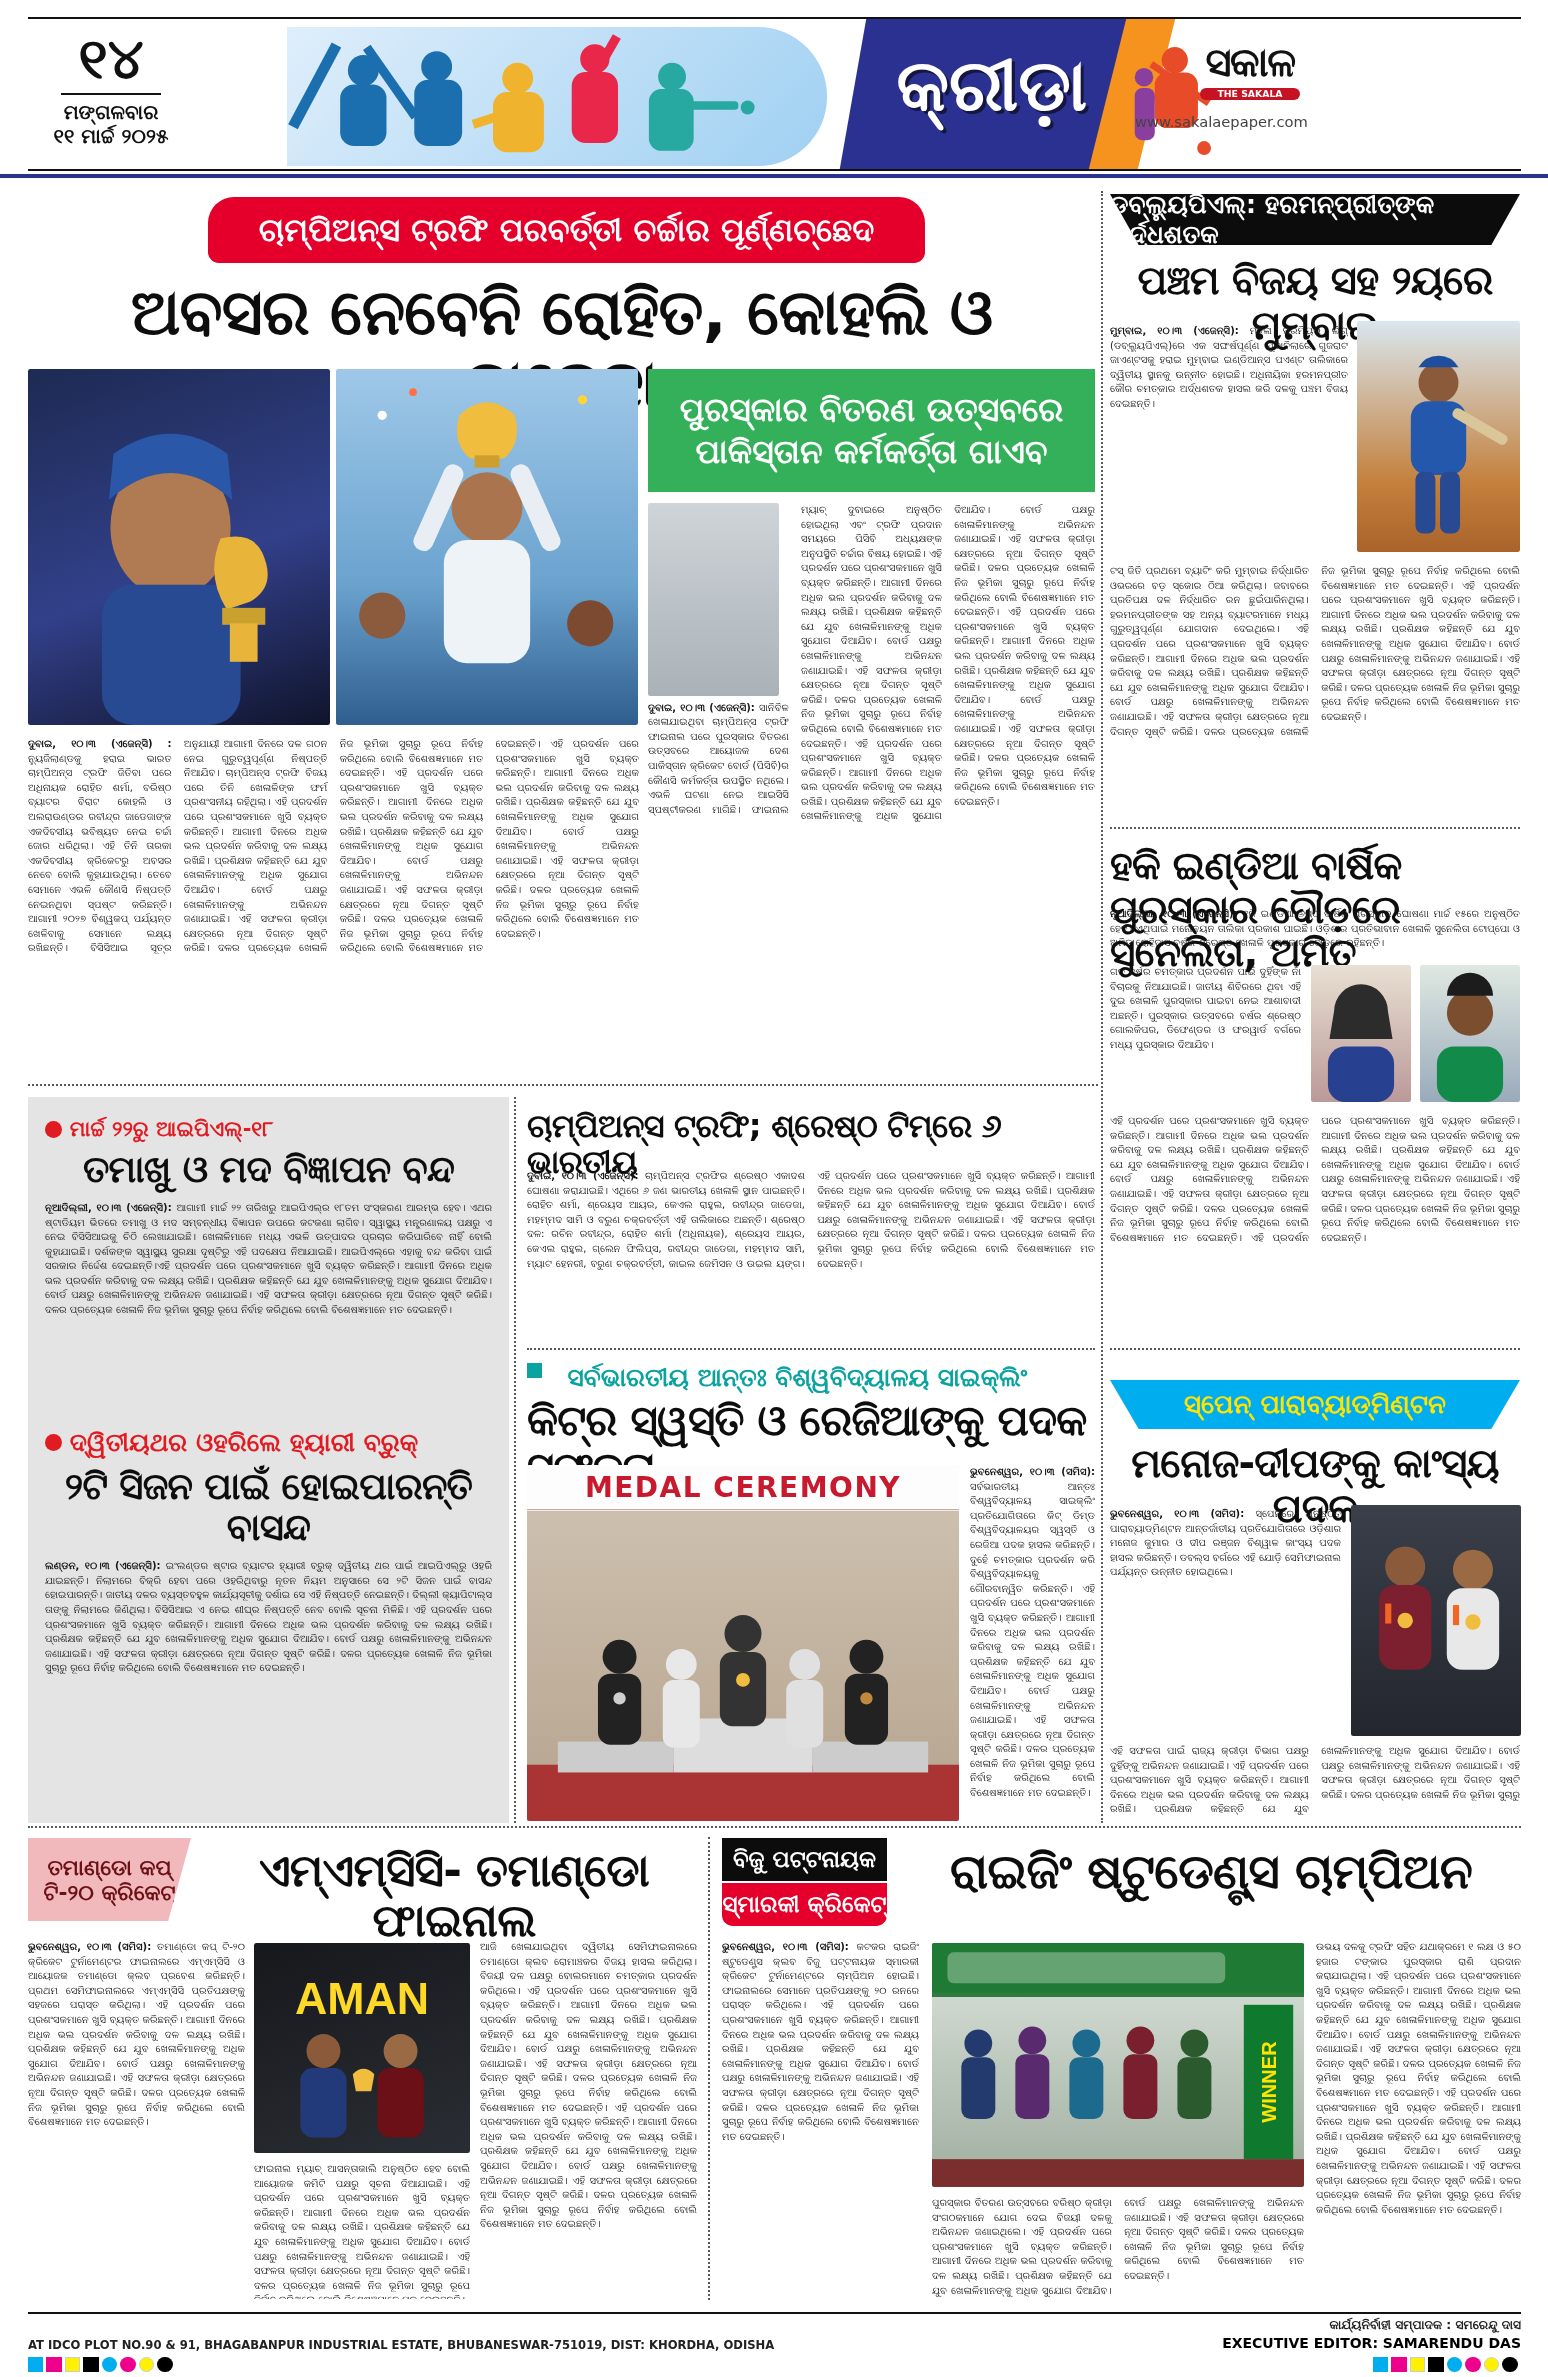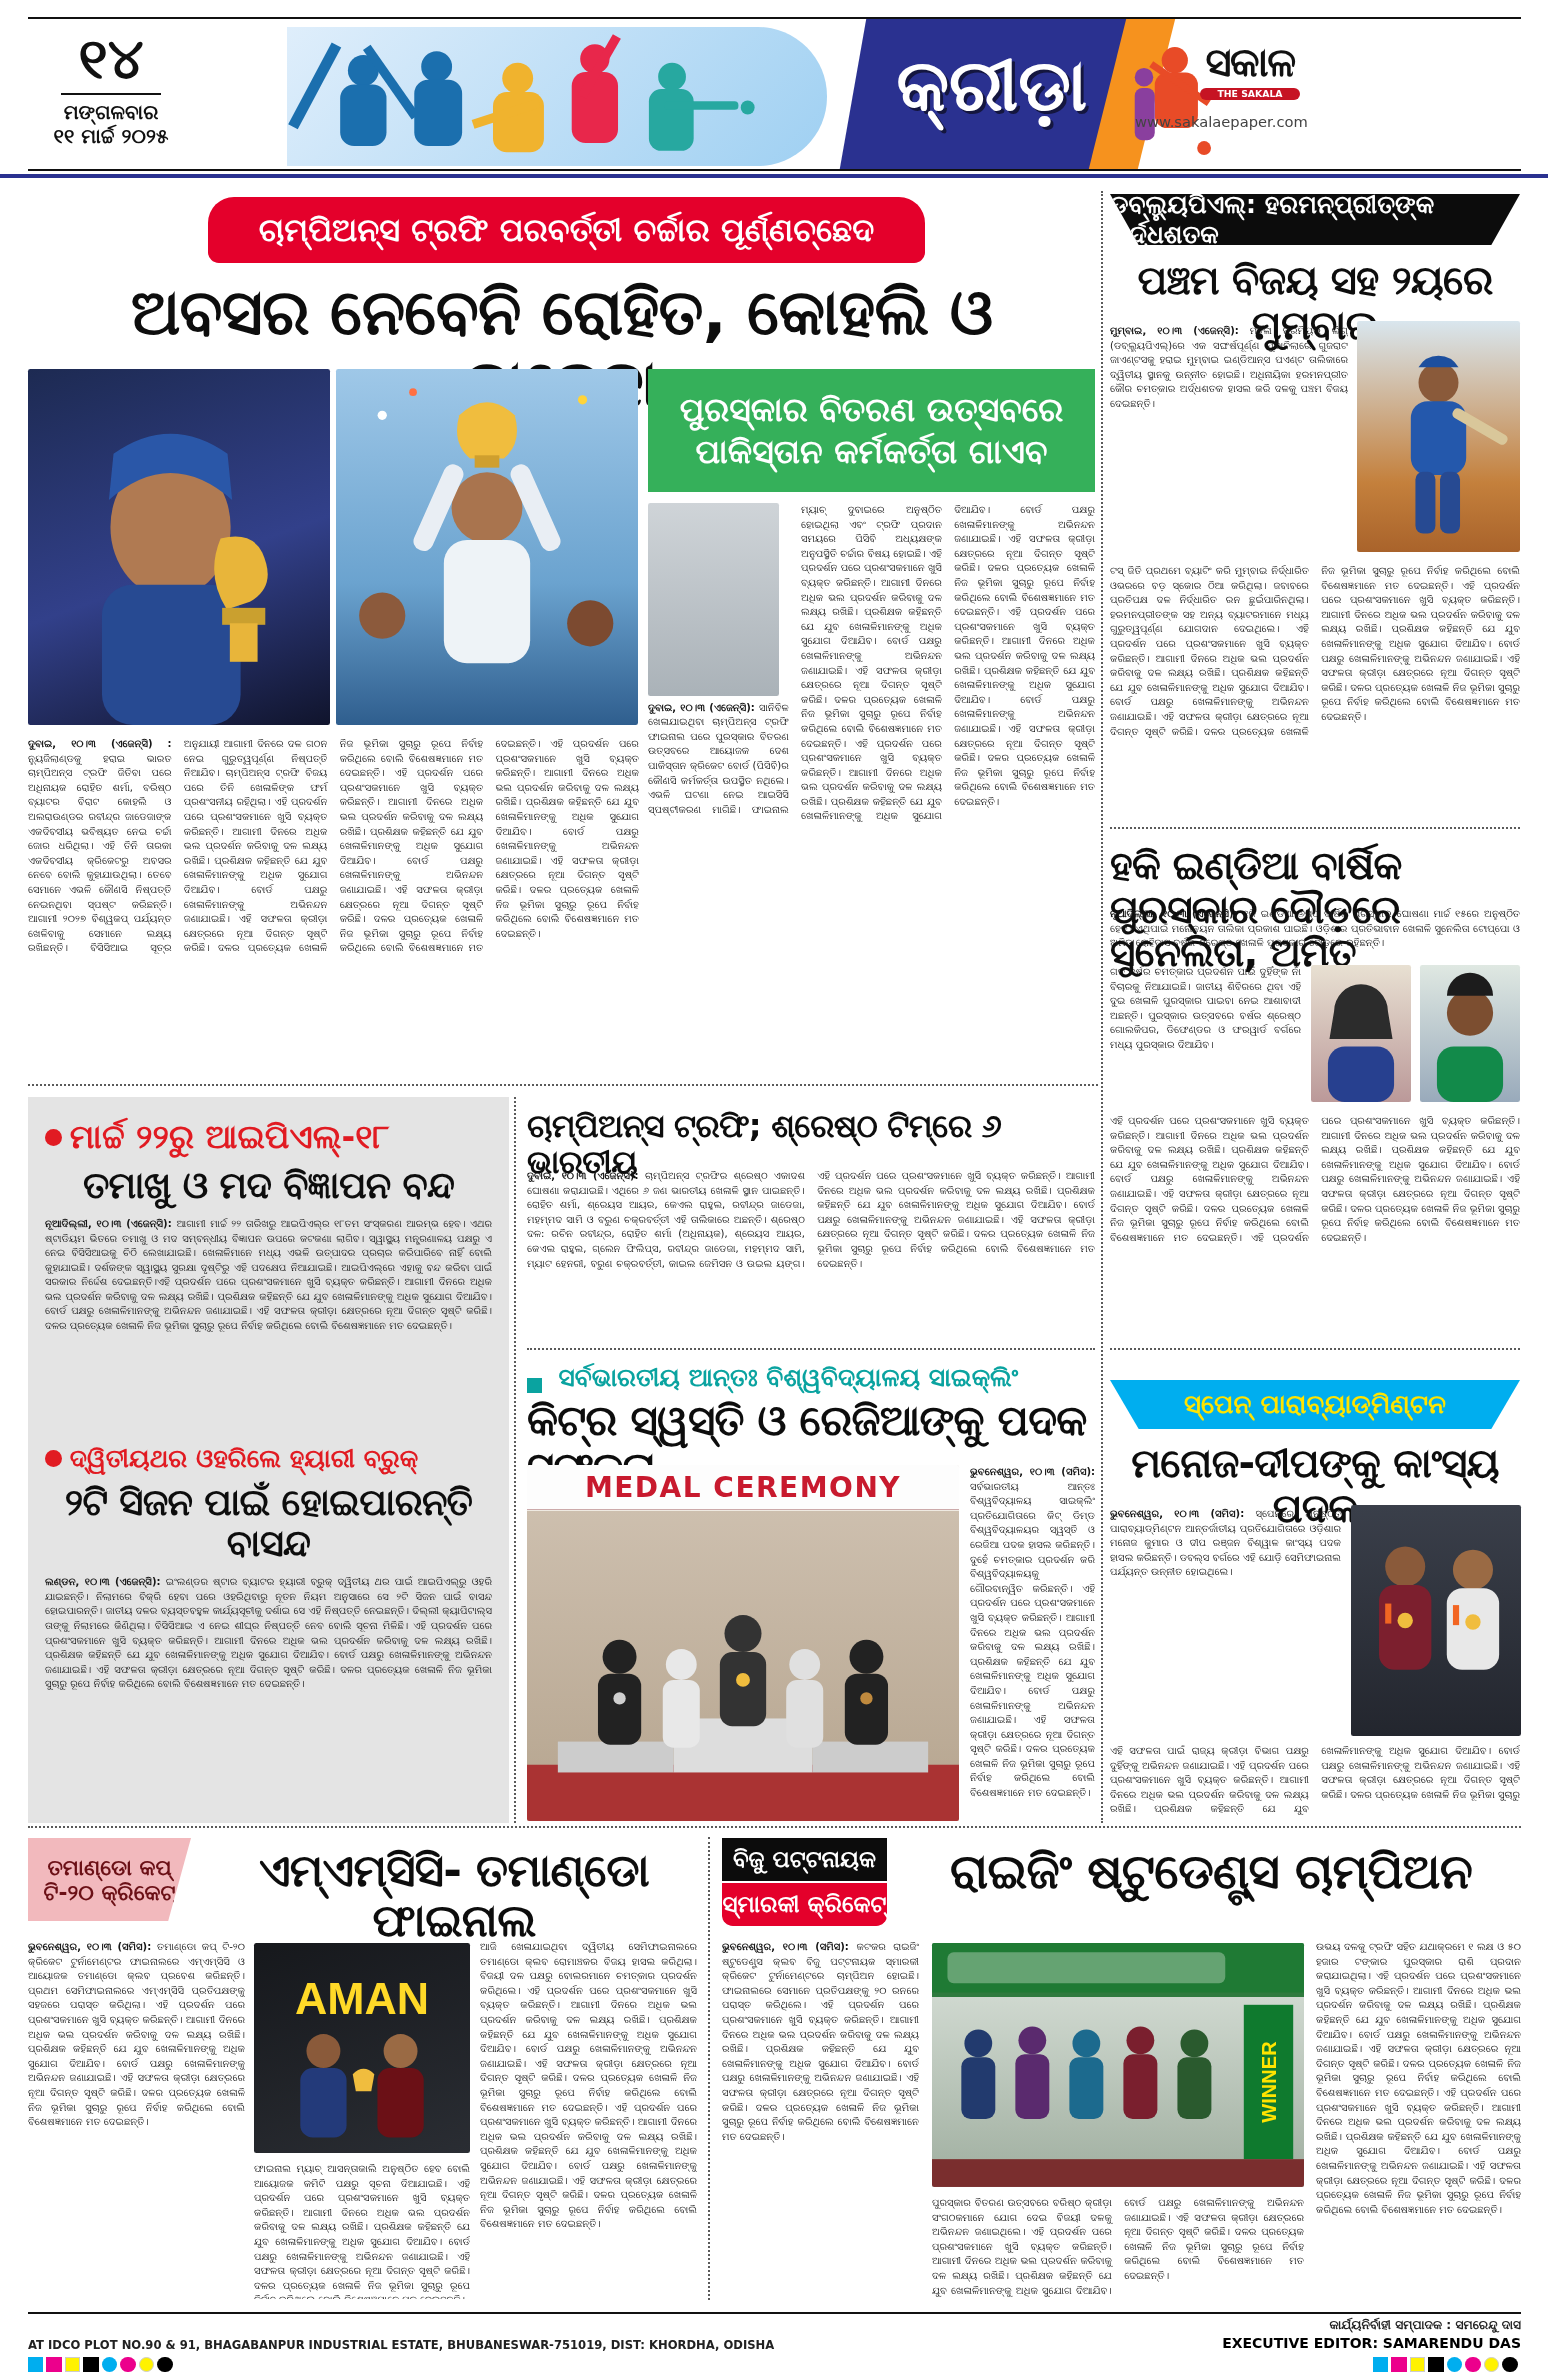--- a/index.html
+++ b/index.html
@@ -211,42 +211,42 @@
   <div class="abs bodytxt" style="left:1110px;top:1507px;width:231px;height:231px">
     <b>ଭୁବନେଶ୍ୱର, ୧୦।୩ (ସମିସ): </b><span>ସ୍ପେନରେ ଅନୁଷ୍ଠିତ ପାରାବ୍ୟାଡ୍ମିଣ୍ଟନ ଆନ୍ତର୍ଜାତୀୟ ପ୍ରତିଯୋଗିତାରେ ଓଡ଼ିଶାର ମନୋଜ କୁମାର ଓ ଦୀପ ରଞ୍ଜନ ବିଶ୍ୱାଳ କାଂସ୍ୟ ପଦକ ହାସଲ କରିଛନ୍ତି। ଡବଲ୍ସ ବର୍ଗରେ ଏହି ଯୋଡ଼ି ସେମିଫାଇନାଲ ପର୍ଯ୍ୟନ୍ତ ଉନ୍ନୀତ ହୋଇଥିଲେ। </span>
   </div>
   <div class="abs bodytxt cols2" style="left:1110px;top:1744px;width:410px;height:80px">
     <span>ଏହି ସଫଳତା ପାଇଁ ରାଜ୍ୟ କ୍ରୀଡ଼ା ବିଭାଗ ପକ୍ଷରୁ ଦୁହିଁଙ୍କୁ ଅଭିନନ୍ଦନ ଜଣାଯାଇଛି। </span><span>ଏହି ପ୍ରଦର୍ଶନ ପରେ ପ୍ରଶଂସକମାନେ ଖୁସି ବ୍ୟକ୍ତ କରିଛନ୍ତି। ଆଗାମୀ ଦିନରେ ଅଧିକ ଭଲ ପ୍ରଦର୍ଶନ କରିବାକୁ ଦଳ ଲକ୍ଷ୍ୟ ରଖିଛି। ପ୍ରଶିକ୍ଷକ କହିଛନ୍ତି ଯେ ଯୁବ ଖେଳାଳିମାନଙ୍କୁ ଅଧିକ ସୁଯୋଗ ଦିଆଯିବ। ବୋର୍ଡ ପକ୍ଷରୁ ଖେଳାଳିମାନଙ୍କୁ ଅଭିନନ୍ଦନ ଜଣାଯାଇଛି। ଏହି ସଫଳତା କ୍ରୀଡ଼ା କ୍ଷେତ୍ରରେ ନୂଆ ଦିଗନ୍ତ ସୃଷ୍ଟି କରିଛି। ଦଳର ପ୍ରତ୍ୟେକ ଖେଳାଳି ନିଜ ଭୂମିକା ସୁଚାରୁ ରୂପେ ନିର୍ବାହ କରିଥିଲେ ବୋଲି ବିଶେଷଜ୍ଞମାନେ ମତ ଦେଇଛନ୍ତି। </span>
   </div>
 
   <div class="abs" style="left:28px;top:1097px;width:481px;height:726px;background:#e4e4e4;padding:20px 17px">
     <div style="display:flex;align-items:center;gap:7.7px">
       <span style="width:17px;height:17px;border-radius:50%;background:#e11b22;display:inline-block"></span>
-      <span class="kick-red" style="font-size:33px">ମାର୍ଚ୍ଚ ୨୨ରୁ ଆଇପିଏଲ୍-୧୮</span>
+      <span class="kick-red" style="font-size:21px">ମାର୍ଚ୍ଚ ୨୨ରୁ ଆଇପିଏଲ୍-୧୮</span>
     </div>
     <div class="hl" style="font-size:37px;text-align:center;margin:7.7px 0 10.8px">ତମାଖୁ ଓ ମଦ ବିଜ୍ଞାପନ ବନ୍ଦ</div>
     <div class="bodytxt" style="height:207px">
       <b>ନୂଆଦିଲ୍ଲୀ, ୧୦।୩ (ଏଜେନ୍ସି): </b><span>ଆଗାମୀ ମାର୍ଚ୍ଚ ୨୨ ତାରିଖରୁ ଆଇପିଏଲ୍‌ର ୧୮ତମ ସଂସ୍କରଣ ଆରମ୍ଭ ହେବ। ଏଥର ଷ୍ଟାଡିୟମ ଭିତରେ ତମାଖୁ ଓ ମଦ ସମ୍ବନ୍ଧୀୟ ବିଜ୍ଞାପନ ଉପରେ କଟକଣା ଲାଗିବ। ସ୍ୱାସ୍ଥ୍ୟ ମନ୍ତ୍ରଣାଳୟ ପକ୍ଷରୁ ଏ ନେଇ ବିସିସିଆଇକୁ ଚିଠି ଲେଖାଯାଇଛି। ଖେଳାଳିମାନେ ମଧ୍ୟ ଏଭଳି ଉତ୍ପାଦର ପ୍ରଚାର କରିପାରିବେ ନାହିଁ ବୋଲି କୁହାଯାଇଛି। ଦର୍ଶକଙ୍କ ସ୍ୱାସ୍ଥ୍ୟ ସୁରକ୍ଷା ଦୃଷ୍ଟିରୁ ଏହି ପଦକ୍ଷେପ ନିଆଯାଇଛି। ଆଇପିଏଲ୍‌ରେ ଏହାକୁ ବନ୍ଦ କରିବା ପାଇଁ ସରକାର ନିର୍ଦ୍ଦେଶ ଦେଇଛନ୍ତି।</span><span>ଏହି ପ୍ରଦର୍ଶନ ପରେ ପ୍ରଶଂସକମାନେ ଖୁସି ବ୍ୟକ୍ତ କରିଛନ୍ତି। ଆଗାମୀ ଦିନରେ ଅଧିକ ଭଲ ପ୍ରଦର୍ଶନ କରିବାକୁ ଦଳ ଲକ୍ଷ୍ୟ ରଖିଛି। ପ୍ରଶିକ୍ଷକ କହିଛନ୍ତି ଯେ ଯୁବ ଖେଳାଳିମାନଙ୍କୁ ଅଧିକ ସୁଯୋଗ ଦିଆଯିବ। ବୋର୍ଡ ପକ୍ଷରୁ ଖେଳାଳିମାନଙ୍କୁ ଅଭିନନ୍ଦନ ଜଣାଯାଇଛି। ଏହି ସଫଳତା କ୍ରୀଡ଼ା କ୍ଷେତ୍ରରେ ନୂଆ ଦିଗନ୍ତ ସୃଷ୍ଟି କରିଛି। ଦଳର ପ୍ରତ୍ୟେକ ଖେଳାଳି ନିଜ ଭୂମିକା ସୁଚାରୁ ରୂପେ ନିର୍ବାହ କରିଥିଲେ ବୋଲି ବିଶେଷଜ୍ଞମାନେ ମତ ଦେଇଛନ୍ତି। </span>
     </div>
     <div style="display:flex;align-items:center;gap:7.7px;margin-top:20px">
       <span style="width:17px;height:17px;border-radius:50%;background:#e11b22;display:inline-block"></span>
       <span class="kick-red" style="font-size:25px">ଦ୍ୱିତୀୟଥର ଓହରିଲେ ହ୍ୟାରୀ ବ୍ରୁକ୍</span>
     </div>
     <div class="hl" style="font-size:37px;text-align:center;margin:7.7px 0 10.8px">୨ଟି ସିଜନ ପାଇଁ ହୋଇପାରନ୍ତି ବାସନ୍ଦ</div>
     <div class="bodytxt" style="height:231px">
       <b>ଲଣ୍ଡନ, ୧୦।୩ (ଏଜେନ୍ସି): </b><span>ଇଂଲଣ୍ଡର ଷ୍ଟାର ବ୍ୟାଟର ହ୍ୟାରୀ ବ୍ରୁକ୍ ଦ୍ୱିତୀୟ ଥର ପାଇଁ ଆଇପିଏଲ୍‌ରୁ ଓହରି ଯାଇଛନ୍ତି। ନିଲାମରେ ବିକ୍ରି ହେବା ପରେ ଓହରିଥିବାରୁ ନୂତନ ନିୟମ ଅନୁସାରେ ସେ ୨ଟି ସିଜନ ପାଇଁ ବାସନ୍ଦ ହୋଇପାରନ୍ତି। ଜାତୀୟ ଦଳର ବ୍ୟସ୍ତବହୁଳ କାର୍ଯ୍ୟସୂଚୀକୁ ଦର୍ଶାଇ ସେ ଏହି ନିଷ୍ପତ୍ତି ନେଇଛନ୍ତି। ଦିଲ୍ଲୀ କ୍ୟାପିଟାଲ୍ସ ତାଙ୍କୁ ନିଲାମରେ କିଣିଥିଲା। ବିସିସିଆଇ ଏ ନେଇ ଶୀଘ୍ର ନିଷ୍ପତ୍ତି ନେବ ବୋଲି ସୂଚନା ମିଳିଛି। </span><span>ଏହି ପ୍ରଦର୍ଶନ ପରେ ପ୍ରଶଂସକମାନେ ଖୁସି ବ୍ୟକ୍ତ କରିଛନ୍ତି। ଆଗାମୀ ଦିନରେ ଅଧିକ ଭଲ ପ୍ରଦର୍ଶନ କରିବାକୁ ଦଳ ଲକ୍ଷ୍ୟ ରଖିଛି। ପ୍ରଶିକ୍ଷକ କହିଛନ୍ତି ଯେ ଯୁବ ଖେଳାଳିମାନଙ୍କୁ ଅଧିକ ସୁଯୋଗ ଦିଆଯିବ। ବୋର୍ଡ ପକ୍ଷରୁ ଖେଳାଳିମାନଙ୍କୁ ଅଭିନନ୍ଦନ ଜଣାଯାଇଛି। ଏହି ସଫଳତା କ୍ରୀଡ଼ା କ୍ଷେତ୍ରରେ ନୂଆ ଦିଗନ୍ତ ସୃଷ୍ଟି କରିଛି। ଦଳର ପ୍ରତ୍ୟେକ ଖେଳାଳି ନିଜ ଭୂମିକା ସୁଚାରୁ ରୂପେ ନିର୍ବାହ କରିଥିଲେ ବୋଲି ବିଶେଷଜ୍ଞମାନେ ମତ ଦେଇଛନ୍ତି। </span>
     </div>
   </div>
 
   <div class="abs hl" style="left:527px;top:1109px;width:568px;font-size:32px;text-align:left">ଚାମ୍ପିଅନ୍ସ ଟ୍ରଫି; ଶ୍ରେଷ୍ଠ ଟିମ୍‌ରେ ୬ ଭାରତୀୟ</div>
   <div class="abs bodytxt cols2" style="left:527px;top:1169px;width:568px;height:171px">
     <b>ଦୁବାଇ, ୧୦।୩ (ଏଜେନ୍ସି): </b><span>ଚାମ୍ପିଅନ୍ସ ଟ୍ରଫିର ଶ୍ରେଷ୍ଠ ଏକାଦଶ ଘୋଷଣା କରାଯାଇଛି। ଏଥିରେ ୬ ଜଣ ଭାରତୀୟ ଖେଳାଳି ସ୍ଥାନ ପାଇଛନ୍ତି। ରୋହିତ ଶର୍ମା, ଶ୍ରେୟସ ଆୟର, କେଏଲ ରାହୁଲ, ରବୀନ୍ଦ୍ର ଜାଡେଜା, ମହମ୍ମଦ ସାମି ଓ ବରୁଣ ଚକ୍ରବର୍ତ୍ତୀ ଏହି ତାଲିକାରେ ଅଛନ୍ତି। ଶ୍ରେଷ୍ଠ ଦଳ: ରଚିନ ରବୀନ୍ଦ୍ର, ରୋହିତ ଶର୍ମା (ଅଧିନାୟକ), ଶ୍ରେୟସ ଆୟର, କେଏଲ ରାହୁଲ, ଗ୍ଲେନ ଫିଲିପ୍ସ, ରବୀନ୍ଦ୍ର ଜାଡେଜା, ମହମ୍ମଦ ସାମି, ମ୍ୟାଟ ହେନରୀ, ବରୁଣ ଚକ୍ରବର୍ତ୍ତୀ, କାଇଲ ଜେମିସନ ଓ ଉଇଲ ୟଙ୍ଗ। </span><span>ଏହି ପ୍ରଦର୍ଶନ ପରେ ପ୍ରଶଂସକମାନେ ଖୁସି ବ୍ୟକ୍ତ କରିଛନ୍ତି। ଆଗାମୀ ଦିନରେ ଅଧିକ ଭଲ ପ୍ରଦର୍ଶନ କରିବାକୁ ଦଳ ଲକ୍ଷ୍ୟ ରଖିଛି। ପ୍ରଶିକ୍ଷକ କହିଛନ୍ତି ଯେ ଯୁବ ଖେଳାଳିମାନଙ୍କୁ ଅଧିକ ସୁଯୋଗ ଦିଆଯିବ। ବୋର୍ଡ ପକ୍ଷରୁ ଖେଳାଳିମାନଙ୍କୁ ଅଭିନନ୍ଦନ ଜଣାଯାଇଛି। ଏହି ସଫଳତା କ୍ରୀଡ଼ା କ୍ଷେତ୍ରରେ ନୂଆ ଦିଗନ୍ତ ସୃଷ୍ଟି କରିଛି। ଦଳର ପ୍ରତ୍ୟେକ ଖେଳାଳି ନିଜ ଭୂମିକା ସୁଚାରୁ ରୂପେ ନିର୍ବାହ କରିଥିଲେ ବୋଲି ବିଶେଷଜ୍ଞମାନେ ମତ ଦେଇଛନ୍ତି। </span>
   </div>
 
-  <div class="abs" style="left:527px;top:1363px;display:flex;align-items:flex-end;gap:16px">
+  <div class="abs" style="left:527px;top:1363px;display:flex;align-items:flex-start;gap:25px">
     <span style="width:15.4px;height:15.4px;background:#0aa3a0;display:inline-block"></span>
     <span class="kick-teal" style="font-size:25px">ସର୍ବଭାରତୀୟ ଆନ୍ତଃ ବିଶ୍ୱବିଦ୍ୟାଳୟ ସାଇକ୍ଲିଂ</span>
   </div>
   <div class="abs hl" style="left:527px;top:1397px;width:568px;font-size:42px">କିଟ୍‌ର ସ୍ୱସ୍ତି ଓ ରେଜିଆଙ୍କୁ ପଦକ ସଫଳତା</div>
   <div class="ph" style="left:527px;top:1465px;width:432px;height:356px;background:linear-gradient(180deg,#efeae2 46px,#cdbfae 46px,#b5a48e)">
     <div class="photoband" style="height:45px;background:#fdfdfd;border-bottom:1.5px solid #caa">
       <span style="color:#c81a2e;font-size:28px;letter-spacing:1.5px">MEDAL CEREMONY</span>
     </div>
     <svg class="abs" style="left:0;top:45px" width="432" height="312" viewBox="0 0 560 404">
       <rect x="0" y="330" width="560" height="74" fill="#a33"></rect>

